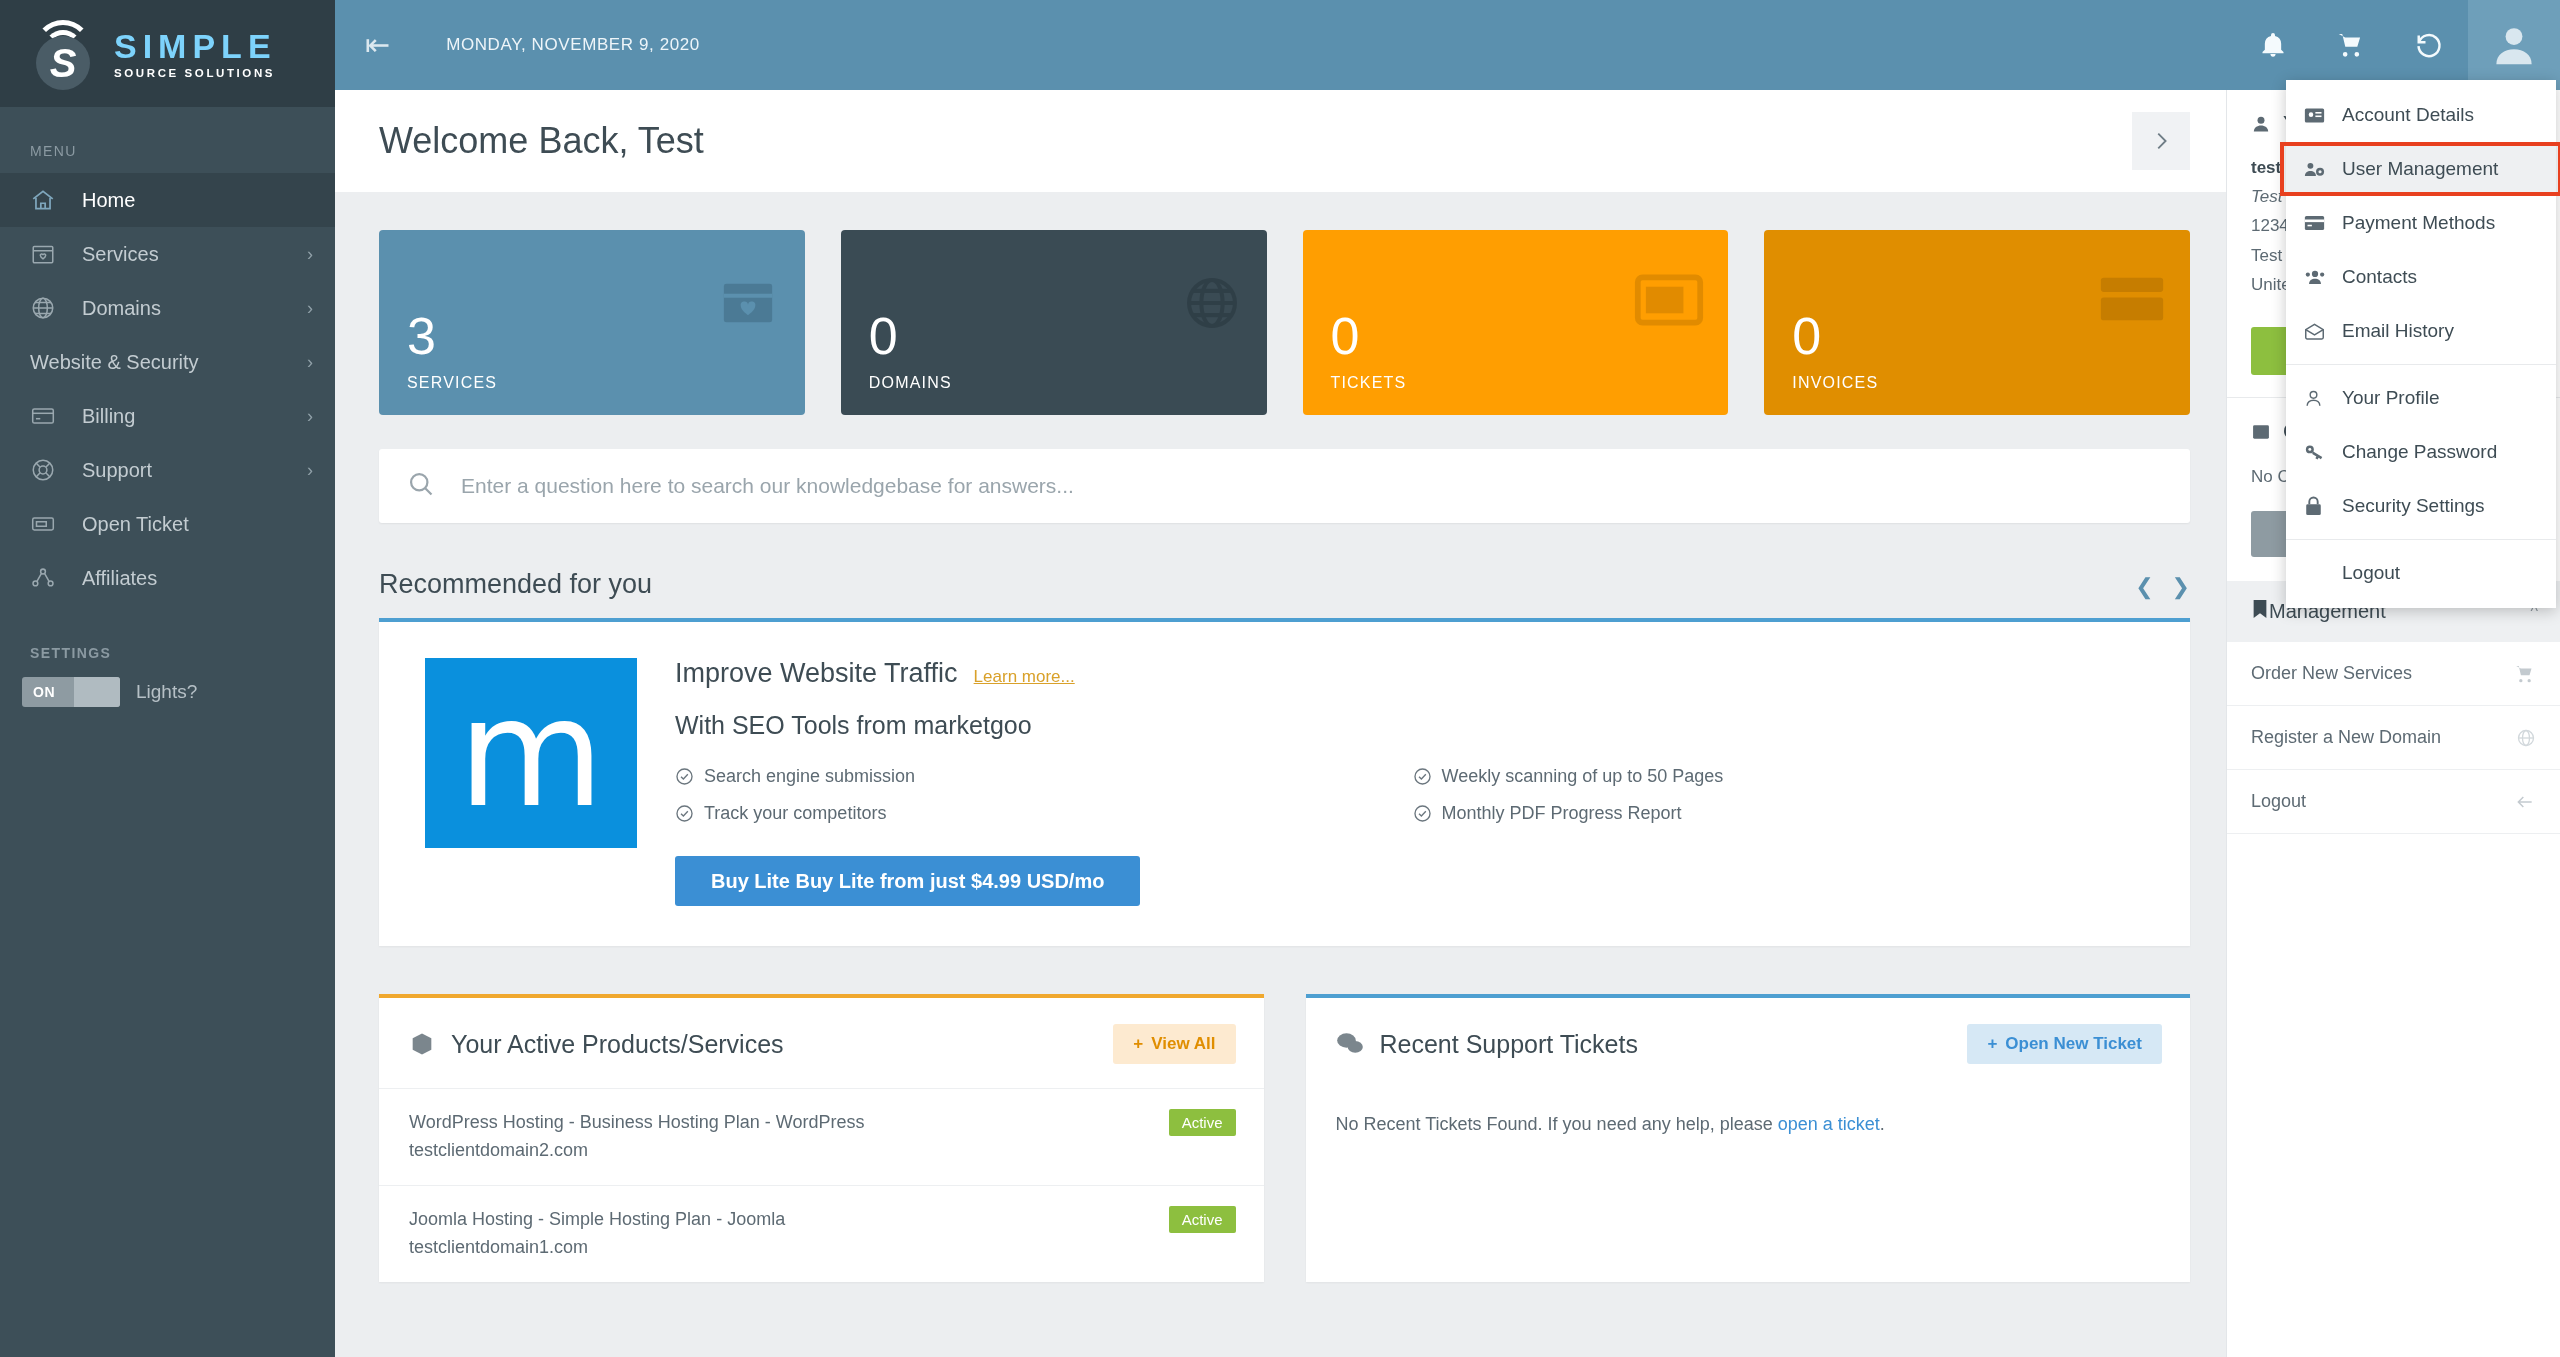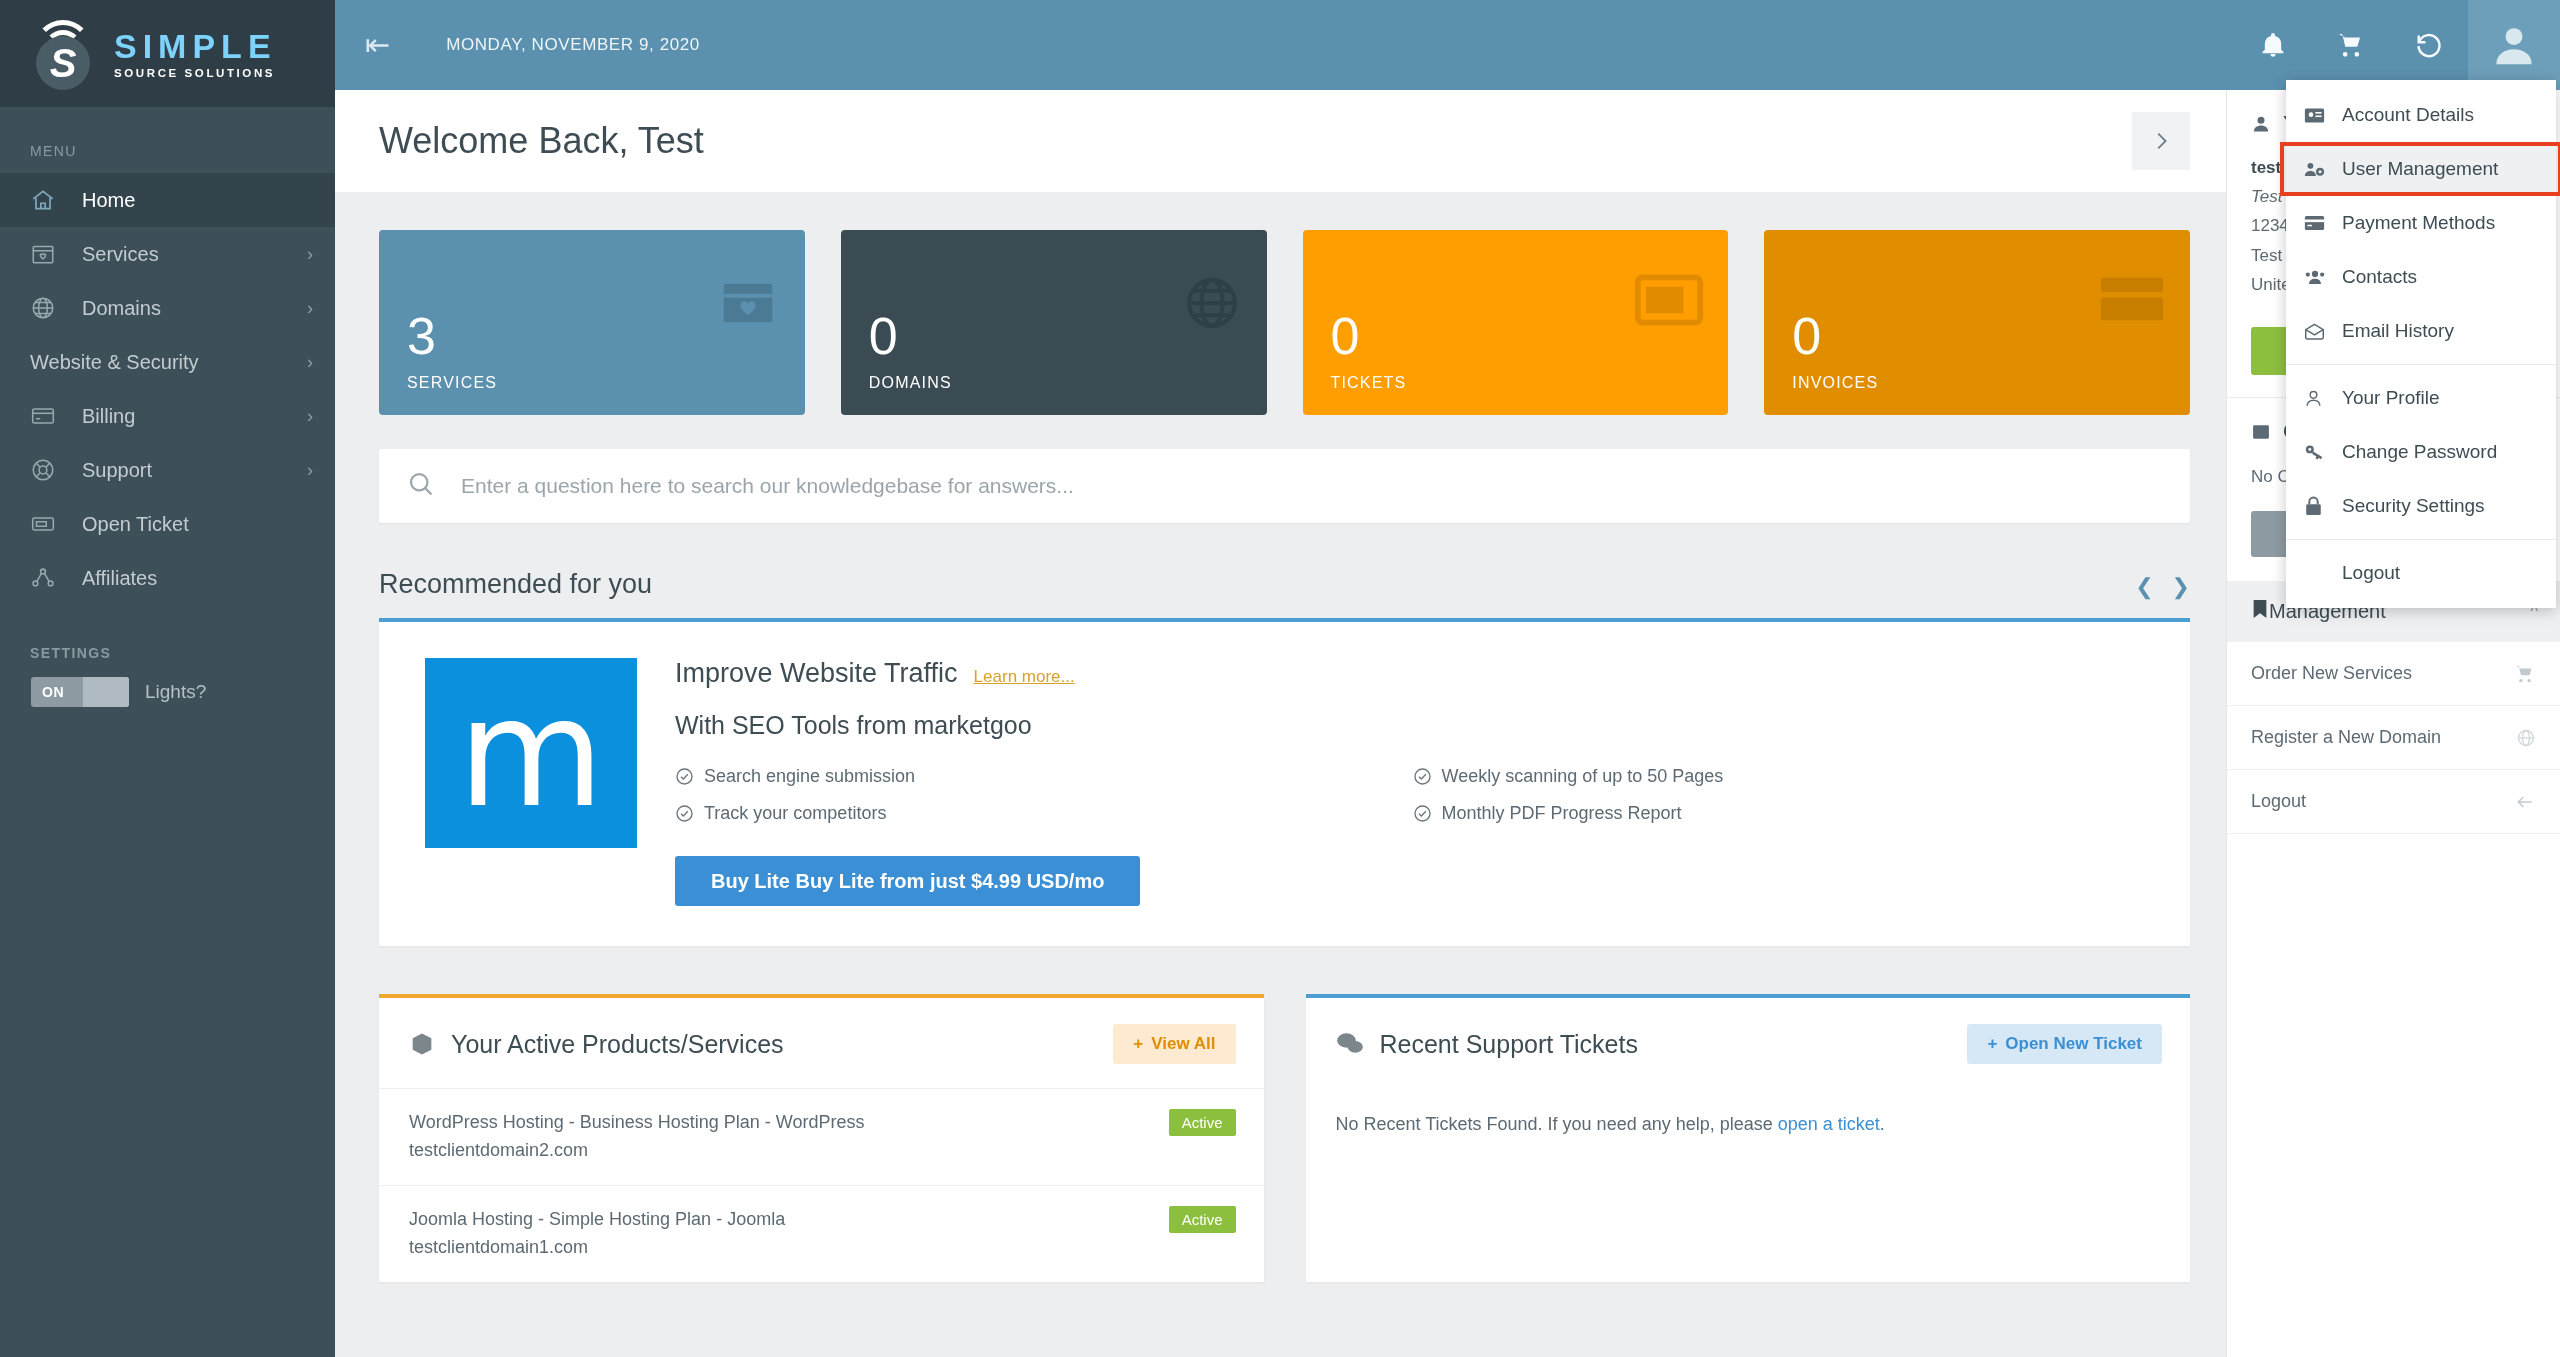--- a/index.html
+++ b/index.html
@@ -44,21 +44,21 @@
   .nav-item .nav-ico { width: 30px; flex: 0 0 30px; display: flex; align-items: center; }
   .nav-item .nav-ico svg { display:block; }
   .nav-item .nav-txt { margin-left: 22px; flex: 1; }
   .nav-item.noicon .nav-txt { margin-left: 0; }
   .chev { color: #90a0a8; font-size: 18px; }
 
   .settings-label {
     color: #8b9aa2; font-size: 14px; font-weight: bold; letter-spacing: 1.4px;
     padding: 40px 0 16px 30px; text-transform: uppercase;
   }
-  .toggle-row { display: flex; align-items: center; padding-left: 31px; }
+  .toggle-row { display: flex; align-items: center; padding-left: 22px; }
   .toggle {
     width: 98px; height: 30px; border-radius: 3px; background: #8e9ba2;
     display: flex; align-items: center; position: relative; cursor: pointer;
   }
   .toggle .on-lbl { color: #fff; font-size: 14px; font-weight: bold; padding-left: 11px; letter-spacing: .5px; }
   .toggle .knob { position: absolute; right: 0; top: 0; width: 46px; height: 30px;
     background: #b0bbc1; border-radius: 0 3px 3px 0; }
   .lights { color: #b6c0c6; font-size: 19px; margin-left: 16px; }
 
   

